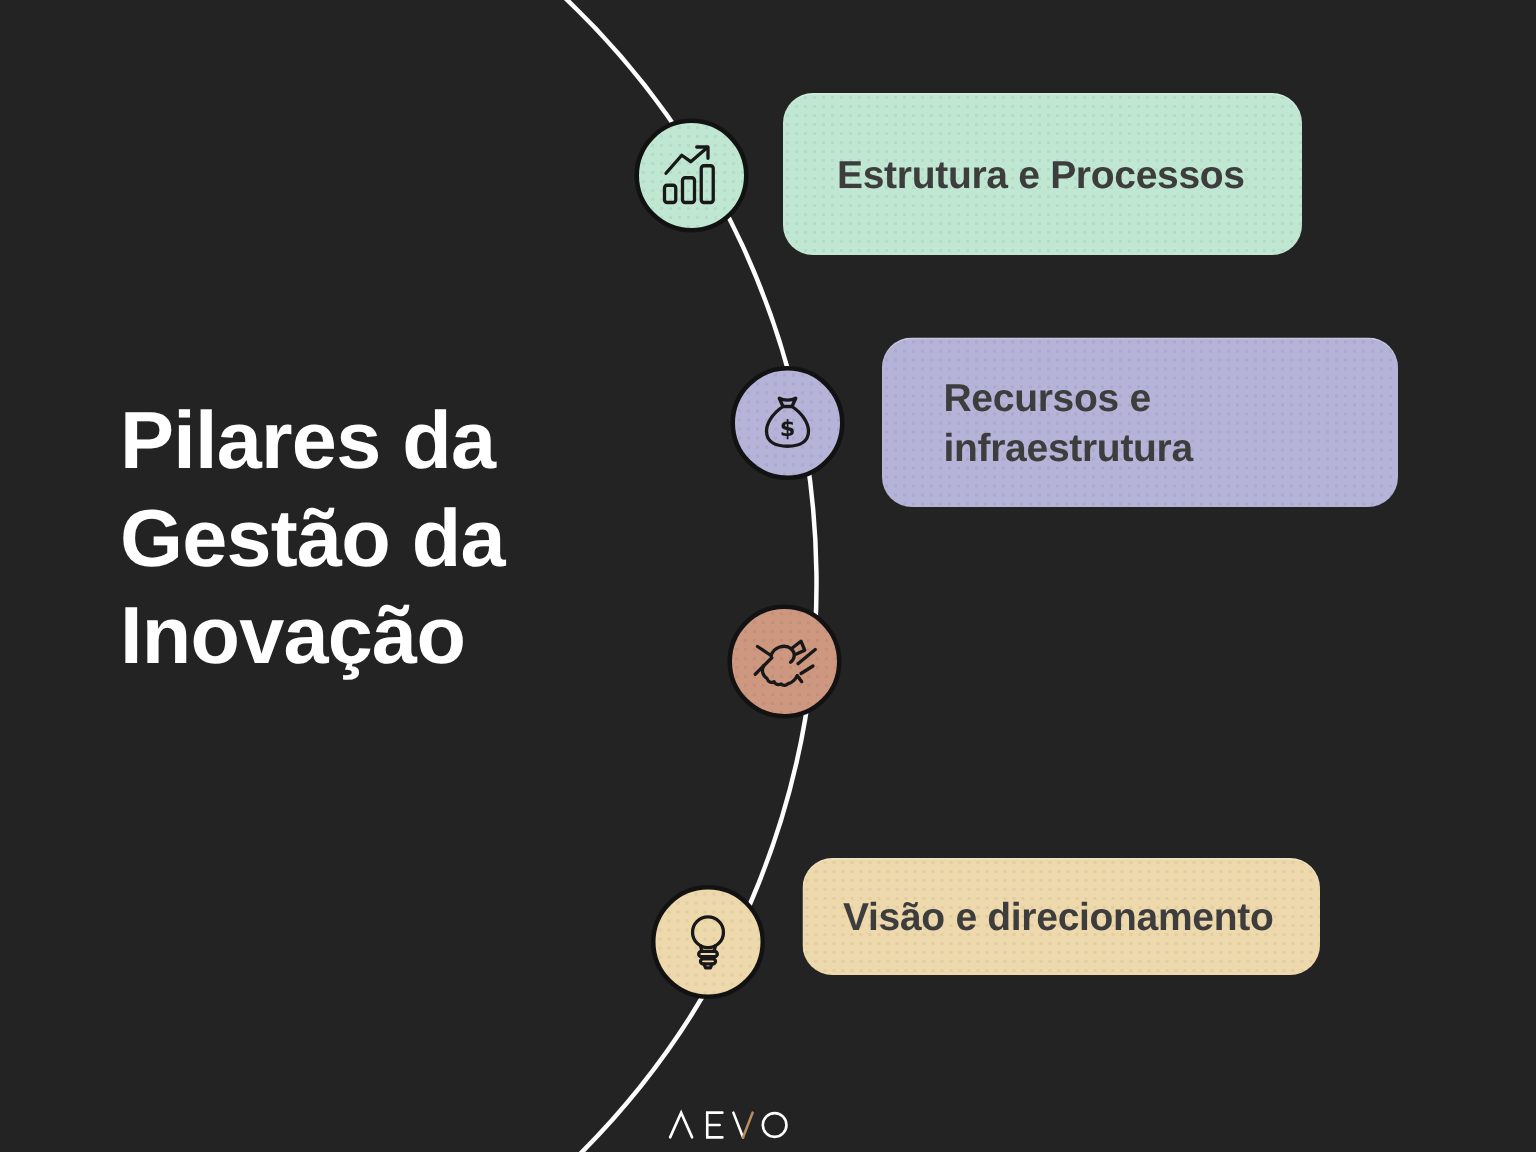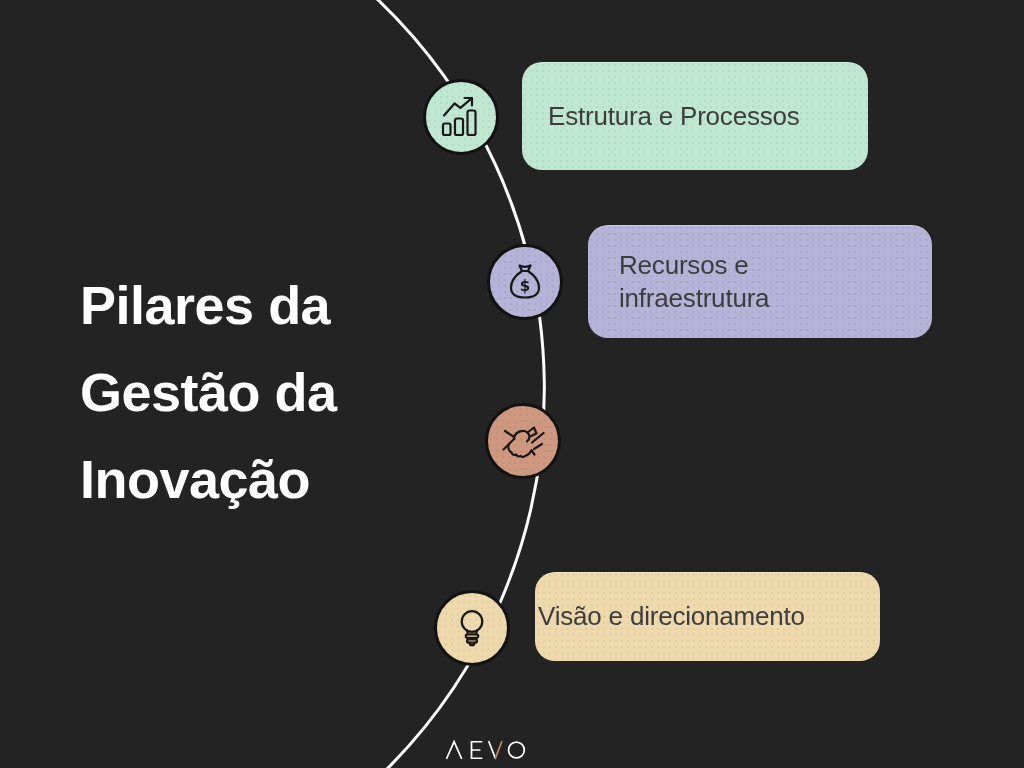--- a/index.html
+++ b/index.html
@@ -16,21 +16,21 @@
   .curve { position: absolute; left: 0; top: 0; z-index: 1; }
 
   
   .title {
     position: absolute;
     left: 80px; top: 262px;
     z-index: 2;
     color: #ffffff;
     font-size: 54px;
     font-weight: 700;
-    line-height: 87px;
+    line-height: 65px;
     letter-spacing: -0.5px;
     white-space: pre-line;
   }
 
   
   .node {
     position: absolute;
     width: 76px; height: 76px;
     border: 3px solid #121212;
     border-radius: 50%;
@@ -45,36 +45,37 @@
     position: absolute;
     z-index: 2;
     border-radius: 20px;
     display: flex; align-items: center;
     box-shadow: inset 0 1px 0 rgba(255,255,255,0.28);
     background-image: radial-gradient(rgba(0,0,0,0.05) 1px, transparent 1.2px);
     background-size: 6px 6px;
   }
   .card .label {
     font-size: 26px;
-    font-weight: 400;
+    font-weight: 700;
     color: #3d3d3d;
     line-height: 33px;
     letter-spacing: -0.2px;
     white-space: pre-line;
+    margin-left: 10px;
   }
 
   #p1-node { left: 423px; top: 79px; }
   #p2-node { left: 487px; top: 244px; }
   #p3-node { left: 485px; top: 403px; }
   #p4-node { left: 434px; top: 590px; }
 
   #p1-card { left: 522px; top: 62px;  width: 346px; height: 108px; padding-left: 26px; }
   #p2-card { left: 588px; top: 225px; width: 344px; height: 113px; padding-left: 31px; }
   #p3-card { left: 587px; top: 385px; width: 345px; height: 112px; padding-left: 21px; }
-  #p4-card { left: 535px; top: 572px; width: 345px; height: 89px; padding-left: 3px; }
+  #p4-card { left: 535px; top: 572px; width: 345px; height: 78px; padding-left: 17px; }
 
   .icon-svg { display: block; }
 
   
   .logo {
     position: absolute;
     left: 444px; top: 738px;
     z-index: 2;
   }
   .sr {

